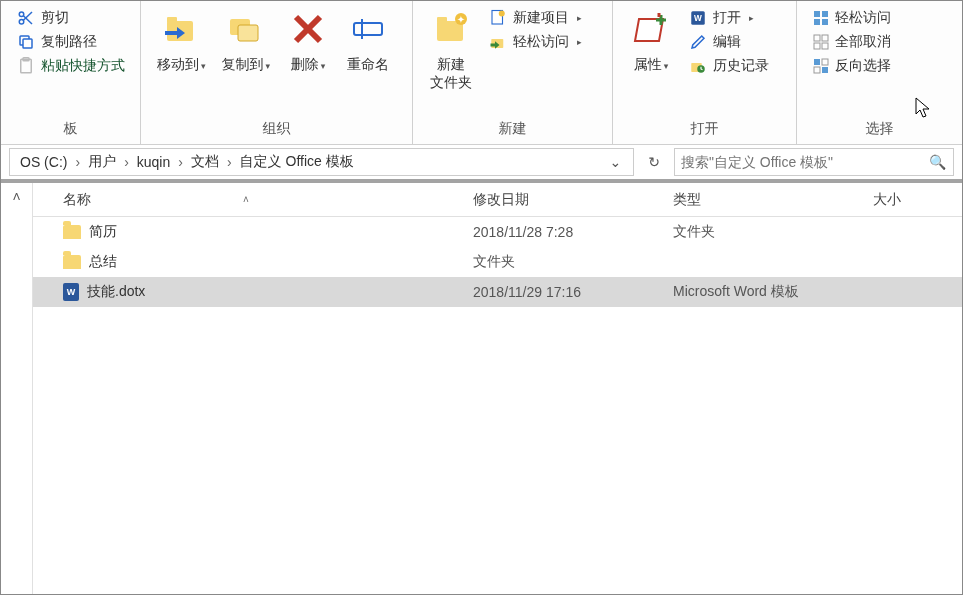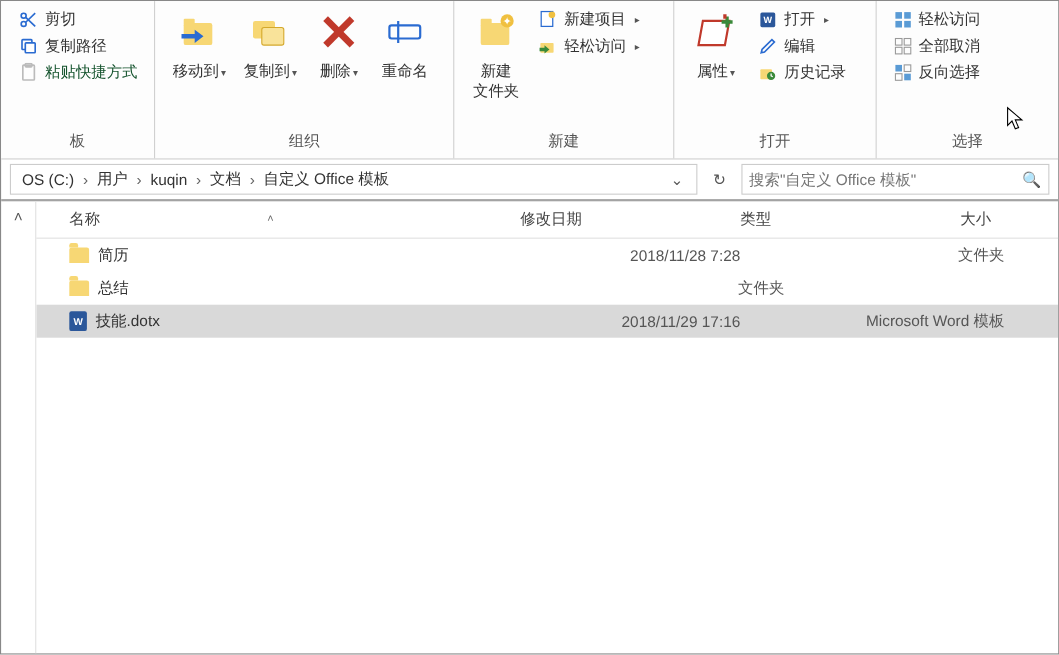--- a/index.html
+++ b/index.html
@@ -7,38 +7,38 @@
 .ribbon { display: flex; border-bottom: 1px solid #d0d0d0; height: 144px; background: #fdfdfd; }
 .ribbon-group { display: flex; flex-direction: column; border-right: 1px solid #d0d0d0; padding: 4px 0 0 0; }
 .ribbon-group-body { flex: 1; display: flex; align-items: flex-start; padding: 0 8px; }
 .ribbon-group-label { text-align: center; font-size: 14px; color: #555; padding: 4px 0 6px 0; }
 .vlist { display: flex; flex-direction: column; gap: 2px; padding: 2px 4px; }
 .vitem { display: flex; align-items: center; gap: 6px; padding: 2px 4px; white-space: nowrap; cursor: pointer; }
 .vitem.disabled { color: #14532d; }
 .big-btn { display: flex; flex-direction: column; align-items: center; justify-content: flex-start; padding: 2px 8px; cursor: pointer; text-align: center; min-width: 56px; }
 .big-btn .icon-box { width: 44px; height: 44px; display: flex; align-items: center; justify-content: center; margin-bottom: 4px; }
 .big-btn .lbl { font-size: 14px; color: #333; line-height: 1.3; }
-.addr-bar { display: flex; align-items: center; height: 38px; border-bottom: 2px solid #a3a3a3; padding: 0 8px; gap: 8px; }
+.addr-bar { display: flex; align-items: center; height: 38px; border-bottom: 4px solid #a3a3a3; padding: 0 8px; gap: 8px; }
 .breadcrumb { flex: 1; display: flex; align-items: center; gap: 2px; padding: 0 6px; height: 28px; border: 1px solid #ccc; background: #fff; }
 .crumb { padding: 2px 4px; cursor: pointer; white-space: nowrap; }
 .crumb-sep { color: #666; padding: 0 2px; }
 .refresh-btn, .dd-arrow { padding: 2px 6px; cursor: pointer; color: #555; }
 .search-box { width: 280px; height: 28px; border: 1px solid #ccc; display: flex; align-items: center; padding: 0 6px; color: #888; }
 .search-box input { border: none; outline: none; flex: 1; font-size: 14px; color: #888; font-family: inherit; }
 .search-icon { color: #555; cursor: pointer; }
 .content { display: flex; height: calc(595px - 144px - 38px - 2px); }
 .nav-strip { width: 32px; border-right: 1px solid #e0e0e0; display: flex; flex-direction: column; align-items: center; padding-top: 6px; color: #555; }
 .file-area { flex: 1; display: flex; flex-direction: column; }
 .col-headers { display: flex; border-bottom: 1px solid #e0e0e0; height: 34px; align-items: center; color: #444; }
 .col-name { width: 440px; padding-left: 30px; display: flex; align-items: center; gap: 12px; }
 .col-date { width: 200px; }
 .col-type { width: 200px; }
 .col-size { flex: 1; text-align: left; }
 .sort-ind { font-size: 10px; color: #666; margin-left: 140px; }
-.rows { flex: 1; overflow: auto; text-align: right; }
+.rows { flex: 1; overflow: auto; }
 .row { display: flex; align-items: center; height: 30px; padding-left: 30px; }
 .row.selected { background: #d9d9d9; }
 .row .c-name { width: 410px; display: flex; align-items: center; gap: 8px; }
 .row .c-date { width: 200px; color: #555; }
 .row .c-type { width: 240px; color: #555; }
 .folder-icon { width: 18px; height: 14px; background: #f7d774; border-radius: 2px 2px 0 0; position: relative; }
 .folder-icon::before { content: ""; position: absolute; top: -4px; left: 0; width: 8px; height: 4px; background: #f7d774; border-radius: 2px 2px 0 0; }
 .word-icon { width: 16px; height: 18px; background: #2b579a; border-radius: 2px; display: flex; align-items: center; justify-content: center; color: #fff; font-size: 9px; font-weight: bold; }
 .cursor-img { position: absolute; pointer-events: none; }
 svg { display: block; }

